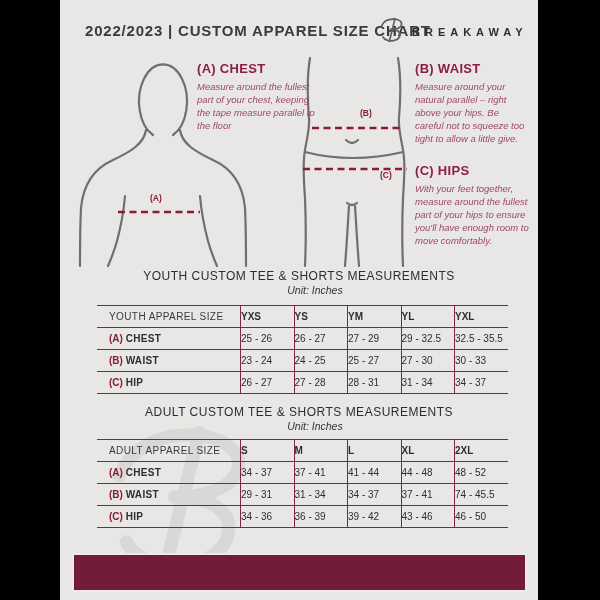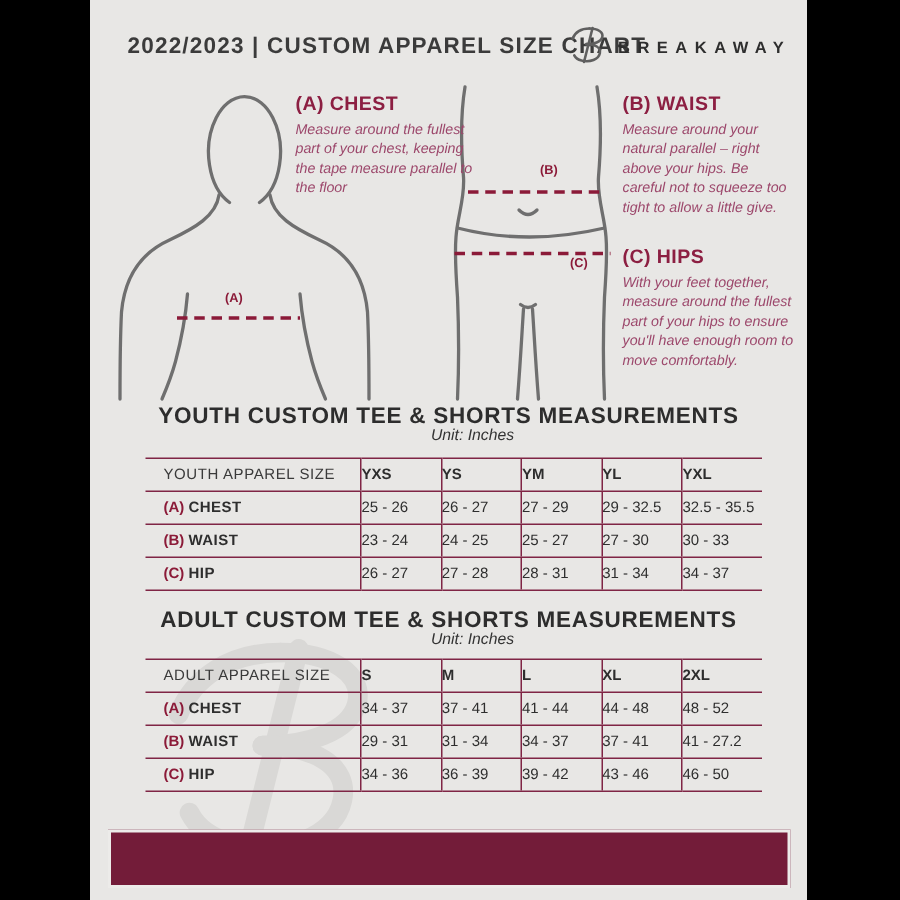--- a/index.html
+++ b/index.html
@@ -19,22 +19,22 @@
   .fig path,.fig ellipse{fill:none;stroke:#6f6f6f;stroke-width:2.2;stroke-linecap:round;}
   .fig .dash{stroke:#8b1a38;stroke-width:2.3;stroke-dasharray:7 4.5;stroke-linecap:butt;}
   .meas-label{position:absolute;font-size:8.5px;font-weight:700;color:#8b1a38;}
 
   
   .guide-h{position:absolute;font-size:13px;font-weight:700;color:#8c1f42;letter-spacing:0.3px;}
   .guide-p{position:absolute;font-size:9.5px;font-style:italic;color:#9c476b;
     line-height:1.36;font-weight:500;}
 
   
-  .sec-title{position:absolute;left:0;width:100%;text-align:center;font-size:15px;
-    font-weight:700;color:#2d2d2d;letter-spacing:0.5px;}
+  .sec-title{position:absolute;left:0;width:100%;text-align:center;font-size:12px;
+    font-weight:400;color:#2d2d2d;letter-spacing:0.5px;}
   .sec-unit{position:absolute;left:0;width:100%;text-align:center;font-size:10.5px;
     font-style:italic;color:#333;padding-left:16px;}
 
   
   table.size{position:absolute;left:37px;width:411px;border-collapse:collapse;
     table-layout:fixed;background:transparent;z-index:1;}
   table.size td{border-top:1.5px solid #7f2545;border-bottom:1.5px solid #7f2545;
     height:21px;font-size:10px;color:#2e2e2e;padding:0;}
   table.size td + td{border-left:1.5px solid #7f2545;}
   table.size td.lbl{text-align:left;padding-left:12px;width:131px;}
@@ -166,21 +166,21 @@
         <td>41 - 44</td>
         <td>44 - 48</td>
         <td>48 - 52</td>
       </tr>
       <tr>
         <td class="lbl"><span class="rk">(B)</span> <span class="rn">WAIST</span></td>
         <td>29 - 31</td>
         <td>31 - 34</td>
         <td>34 - 37</td>
         <td>37 - 41</td>
-        <td>41 - 27.2</td>
+        <td>74 - 45.5</td>
       </tr>
       <tr>
         <td class="lbl"><span class="rk">(C)</span> <span class="rn">HIP</span></td>
         <td>34 - 36</td>
         <td>36 - 39</td>
         <td>39 - 42</td>
         <td>43 - 46</td>
         <td>46 - 50</td>
       </tr>
     </tbody>

